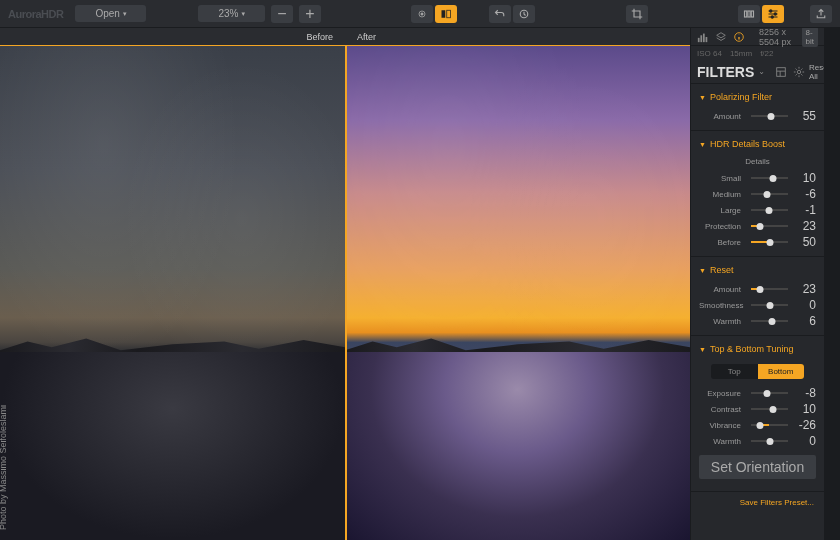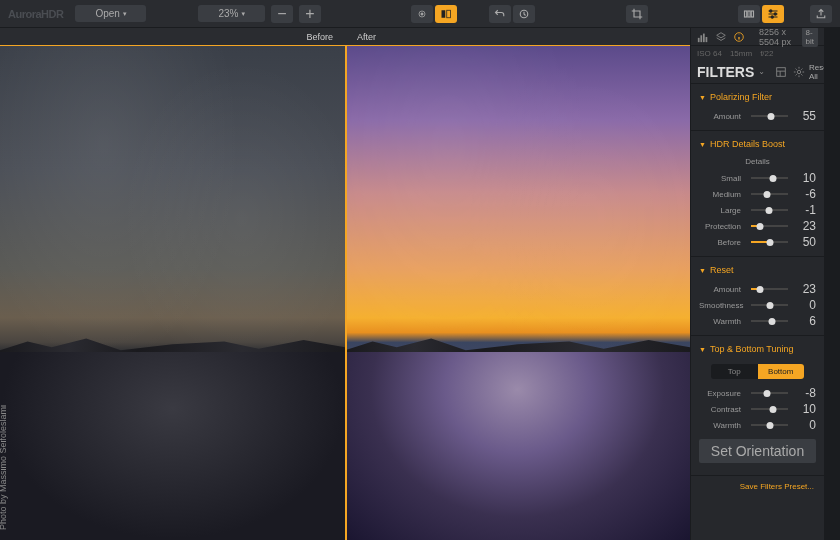--- a/index.html
+++ b/index.html
@@ -317,20 +317,28 @@
         </div>
         <div class="slider-row">
           <span class="sl-label">Contrast</span>
           <div class="sl-track">
             <div class="sl-fill" style="left:50%;width:10%"></div>
             <div class="sl-knob" style="left:60%"></div>
           </div>
           <span class="sl-val">10</span>
         </div>
         <div class="slider-row">
+          <span class="sl-label">Vibrance</span>
+          <div class="sl-track">
+            <div class="sl-fill" style="left:24%;width:26%"></div>
+            <div class="sl-knob" style="left:24%"></div>
+          </div>
+          <span class="sl-val">-26</span>
+        </div>
+        <div class="slider-row">
           <span class="sl-label">Warmth</span>
           <div class="sl-track">
             <div class="sl-fill" style="left:50%;width:0%"></div>
             <div class="sl-knob" style="left:50%"></div>
           </div>
           <span class="sl-val">0</span>
         </div>
         <div class="set-orient">Set Orientation</div>
       </div>
     </div>

